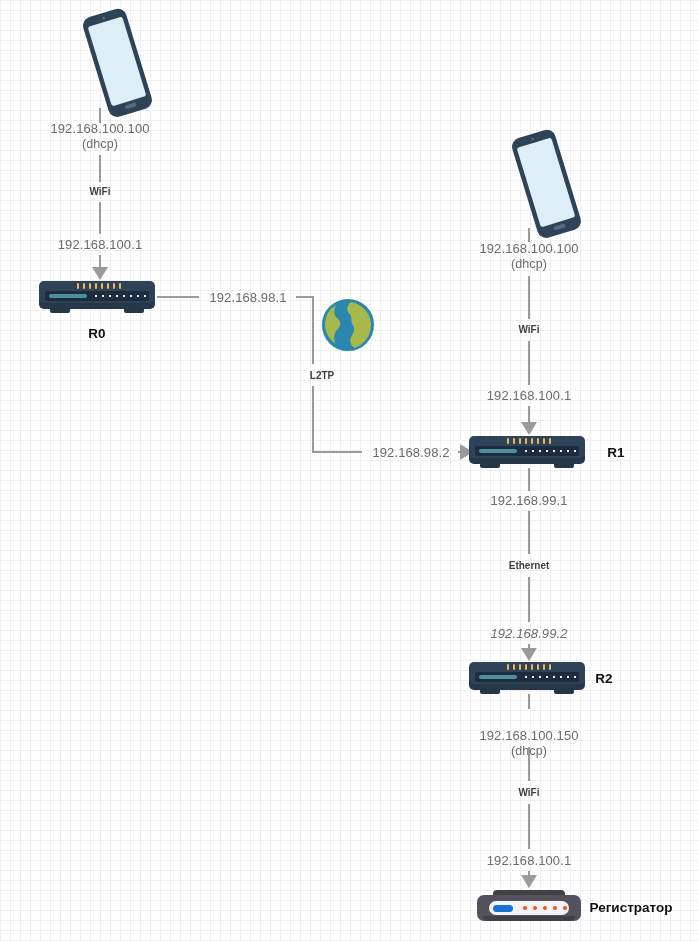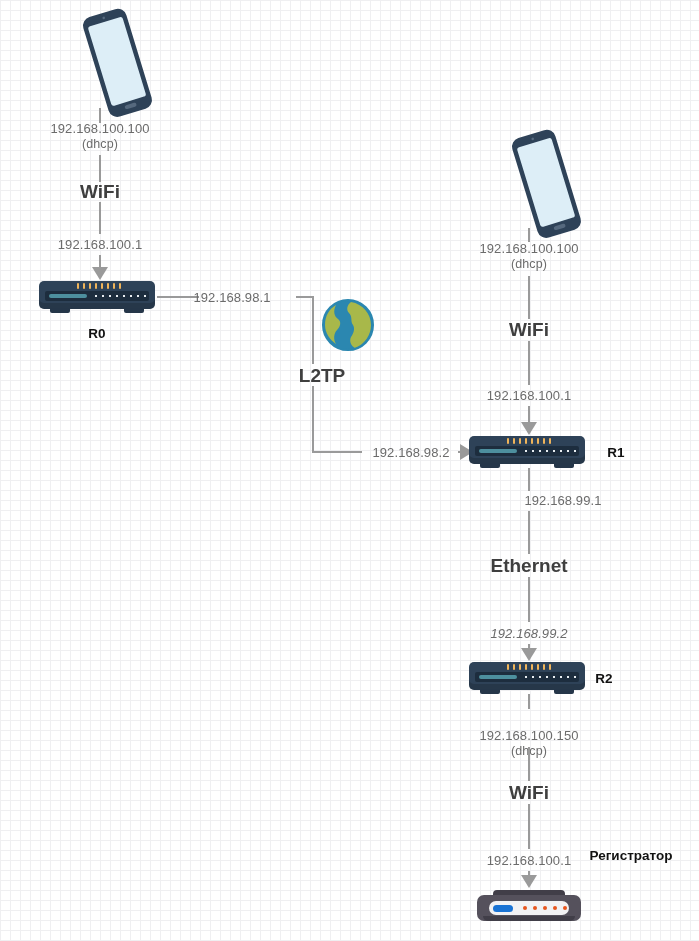--- a/index.html
+++ b/index.html
@@ -36,21 +36,21 @@
     font-size: 13px;
     letter-spacing: 0.1px;
   }
   .ip .sub {
     display: block;
     font-size: 12.5px;
     color: #6b6b6b;
   }
   .link-type {
     color: #3f3f3f;
-    font-size: 19px;
+    font-size: 10px;
     font-weight: 600;
   }
   .dev-name {
     color: #111111;
     font-size: 13.5px;
     font-weight: 700;
   }
 
   
   .vline {
@@ -272,21 +272,21 @@
       </div>
     </div>
     <div class="foot l"></div>
     <div class="foot r"></div>
   </div>
 
   <div class="lbl dev-name" style="left:97px; top:334px;">R0</div>
 
   <div class="hline" style="left:157px; top:296px; width:42px;"></div>
 
-  <div class="lbl ip" style="left:232px; top:298px;">192.168.98.1</div>
+  <div class="lbl ip" style="left:248px; top:298px;">192.168.98.1</div>
 
   <div class="hline" style="left:296px; top:296px; width:18px;"></div>
 
   <div class="vline" style="left:313px; top:296px; height:68px;"></div>
 
   <div class="lbl link-type" style="left:322px; top:376px;">L2TP</div>
 
   <div class="vline" style="left:313px; top:386px; height:66px;"></div>
 
   <div class="hline" style="left:312px; top:451px; width:50px;"></div>
@@ -363,21 +363,21 @@
       </div>
     </div>
     <div class="foot l"></div>
     <div class="foot r"></div>
   </div>
 
   <div class="lbl dev-name" style="left:616px; top:453px;">R1</div>
 
   <div class="vline" style="left:529px; top:468px; height:23px;"></div>
 
-  <div class="lbl ip" style="left:529px; top:501px;margin-left:34px;">192.168.99.1</div>
+  <div class="lbl ip" style="left:529px; top:501px;">192.168.99.1</div>
 
   <div class="vline" style="left:529px; top:511px; height:43px;"></div>
 
   <div class="lbl link-type" style="left:529px; top:566px;">Ethernet</div>
 
   <div class="vline" style="left:529px; top:577px; height:45px;"></div>
 
   <div class="lbl ip" style="left:529px; top:634px;font-style:italic;">192.168.99.2</div>
 
   <div class="vline" style="left:529px; top:644px; height:14px;"></div>
@@ -442,15 +442,15 @@
       <div class="dots">
         <i></i>
           <i></i>
           <i></i>
           <i></i>
           <i></i>
       </div>
     </div>
   </div>
 
-  <div class="lbl dev-name" style="left:631px; top:856px;text-align:right;">Регистратор</div>
+  <div class="lbl dev-name" style="left:631px; top:908px;text-align:right;">Регистратор</div>
 
 </div>
 
 </body></html>

